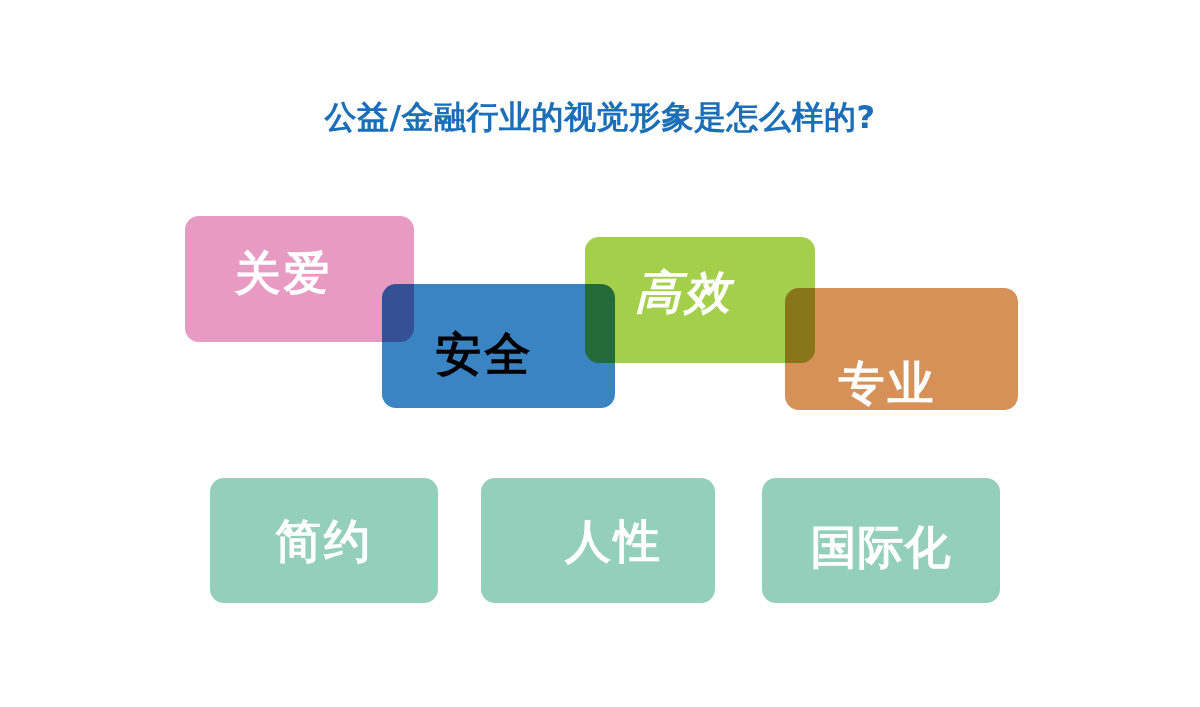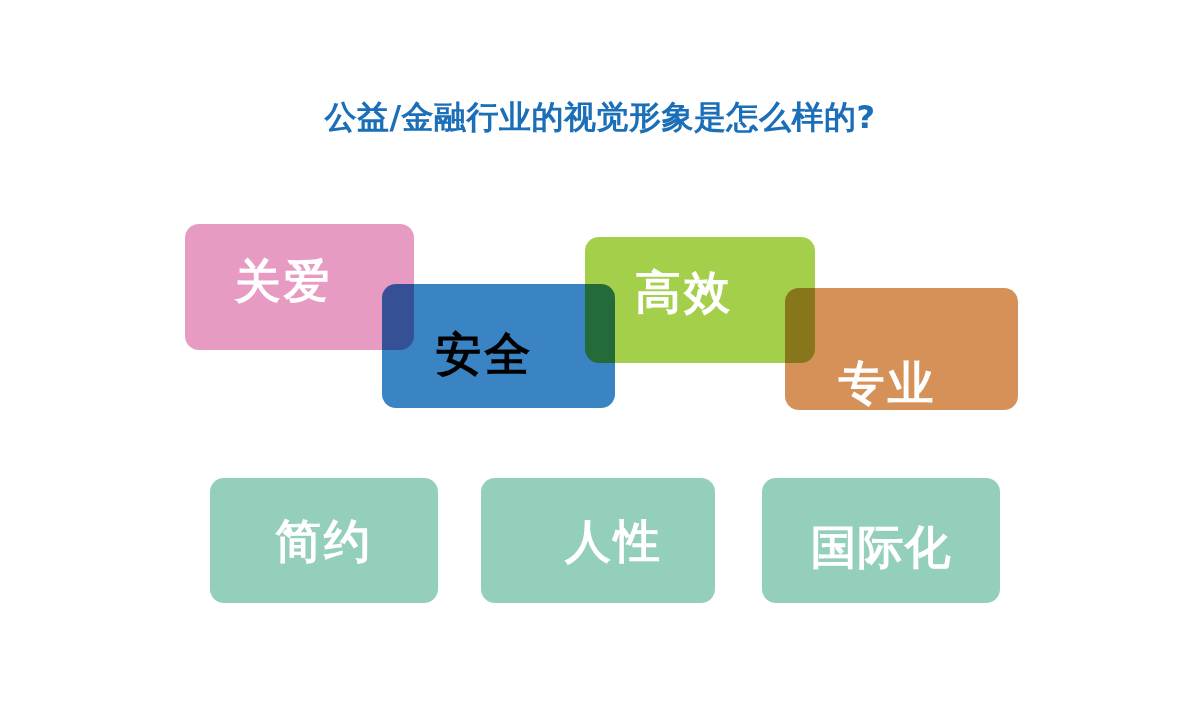--- a/index.html
+++ b/index.html
@@ -83,21 +83,21 @@
   #top-row .card {
     mix-blend-mode: multiply;
   }
   
   #card-care {
     mix-blend-mode: normal;
   }
 
   
   #card-care {
-    left: 185px;  top: 224px;  width: 229px; height: 126px;
+    left: 185px;  top: 216px;  width: 229px; height: 126px;
     background: #E89BC2;
     z-index: 1;
   }
   #card-care .card-label { transform: translate(-16px, -6px); }
 
   #card-safety {
     left: 382px;  top: 284px;  width: 233px; height: 124px;
     background: #3A84C4;
     z-index: 2;
   }
@@ -139,21 +139,21 @@
   <div id="top-row" class="card-row">
 
     <div id="card-care" class="card" style="background: rgb(232, 155, 194);">
       <span class="card-label" style="color: rgb(255, 255, 255);">关爱</span>
     </div>
 
     <div id="card-safety" class="card" style="background: rgb(58, 132, 196);">
       <span class="card-label" style="color: #000000;">安全</span>
     </div>
 
-    <div id="card-efficient" class="card" style="background: rgb(163, 207, 74);">
+    <div id="card-efficient" class="card" style="background: rgb(163, 207, 74); font-style: italic;">
       <span class="card-label" style="color: rgb(255, 255, 255);">高效</span>
     </div>
 
     <div id="card-professional" class="card" style="background: rgb(213, 145, 87);">
       <span class="card-label" style="color: rgb(255, 255, 255);">专业</span>
     </div>
 
   </div>
 
   <div id="bottom-row" class="card-row">

